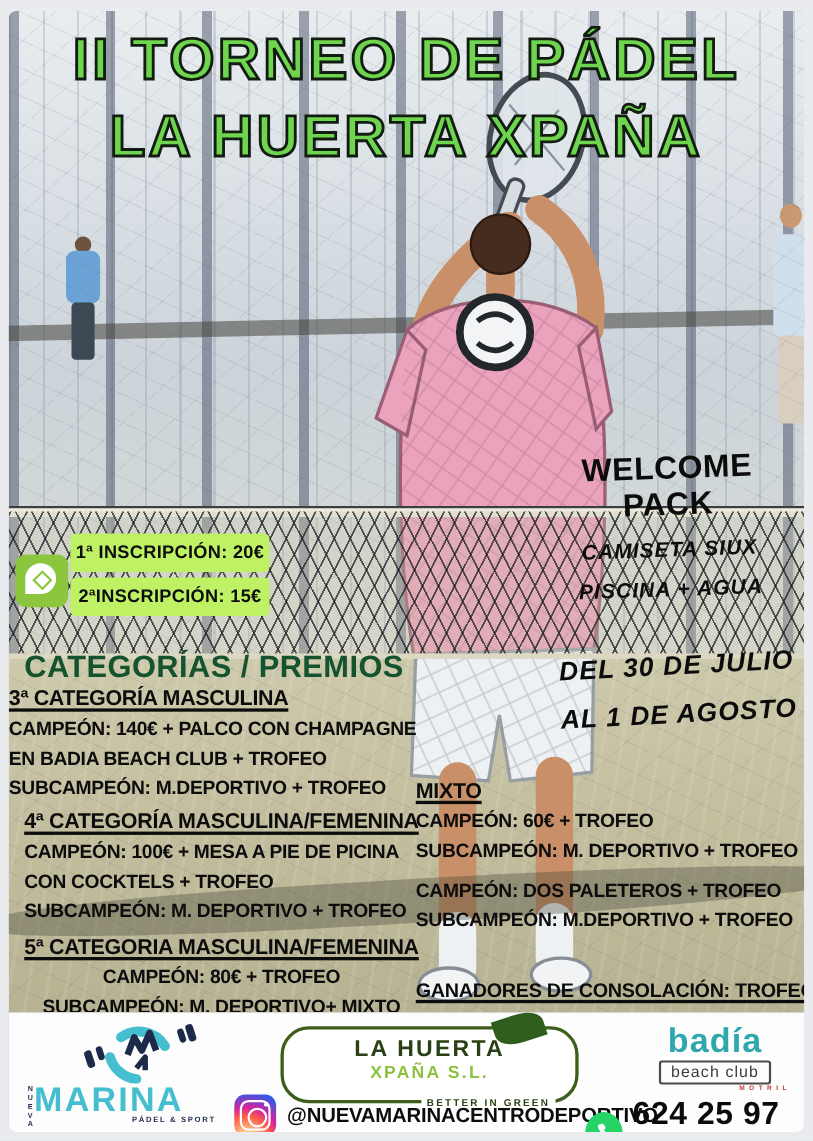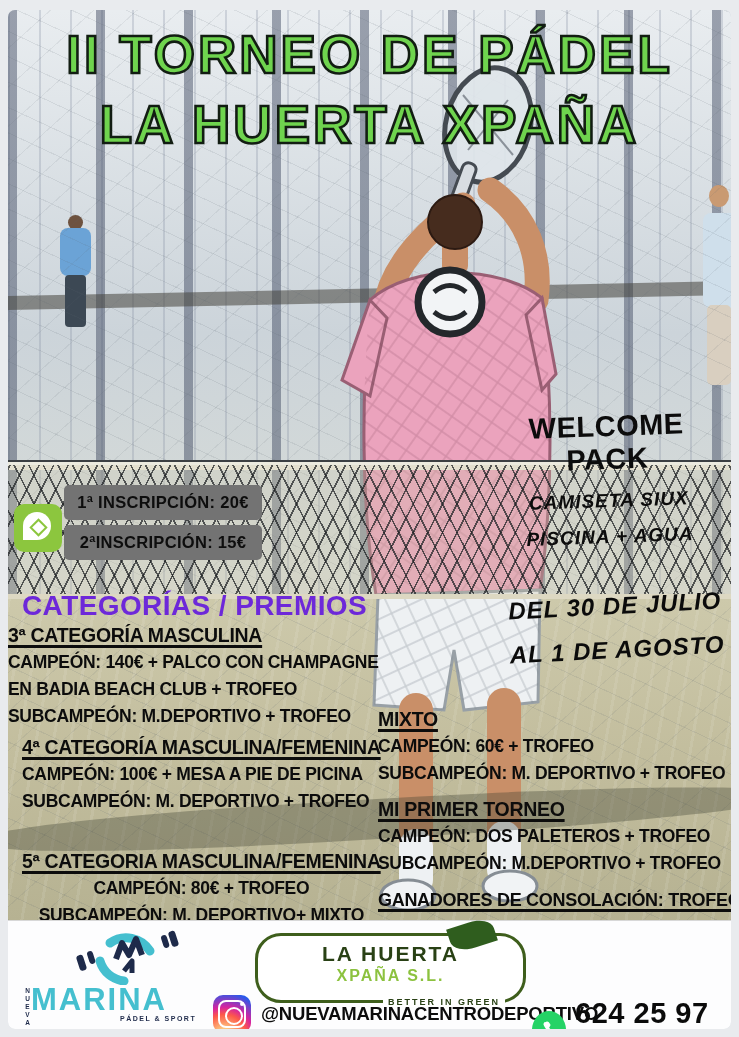--- a/index.html
+++ b/index.html
@@ -50,29 +50,29 @@
   .welcome{position:absolute;left:478px;top:400px;width:244px;z-index:3;text-align:center;
     transform:rotate(-2deg);color:#0c0c0c;}
   .welcome .wp-h{font-size:29px;font-weight:bold;letter-spacing:.5px;}
   .welcome .wp-i{font-size:19px;font-weight:bold;font-style:italic;margin-top:14px;letter-spacing:1px;}
   .insc-icon{position:absolute;left:6px;top:494px;width:48px;height:48px;border-radius:10px;
     background:#8cc63e;z-index:3;}
   .insc-bubble{position:absolute;left:9px;top:8px;width:28px;height:28px;background:#fff;
     border-radius:50% 50% 50% 0;}
   .insc-diamond{position:absolute;left:9px;top:9px;width:9px;height:9px;border:2.5px solid #8cc63e;
     transform:rotate(45deg);}
-  .insc-box{position:absolute;left:56px;width:198px;height:35px;background:#737373;border-radius:5px;
+  .insc-box{position:absolute;left:56px;width:181px;height:35px;background:#bef264;border-radius:5px;
     z-index:3;display:flex;align-items:center;justify-content:center;
     font-size:16.5px;font-weight:bold;color:#0d0d0d;letter-spacing:.3px;}
   .ib1{top:475px;} .ib2{top:515px;}
   .dates{position:absolute;left:486px;top:574px;width:244px;z-index:3;text-align:center;
     transform:rotate(-3deg);font-weight:bold;font-size:24px;line-height:44px;color:#0b0b0b;
     font-style:italic;letter-spacing:1px;}
   .cats-head{position:absolute;left:14px;top:580px;z-index:3;font-size:28px;font-weight:bold;
-    color:#6d28d9;letter-spacing:.4px;}
+    color:#14532d;letter-spacing:.4px;}
   .cat-block{position:absolute;z-index:3;color:#0c0c0c;line-height:27px;letter-spacing:-.3px;white-space:nowrap;}
   .cat-title{font-size:19.5px;font-weight:bold;text-decoration:underline;
     text-decoration-thickness:2.5px;text-underline-offset:3px;}
   .cat-line{font-size:17.5px;font-weight:bold;}
   .cb3{left:0;top:612px;} .cb4{left:14px;top:724px;} .cb5{left:14px;top:838px;text-align:center;}
   .cbm{left:370px;top:696px;} .cbp{left:370px;top:786px;}
   .consolation{position:absolute;left:370px;top:880px;z-index:3;font-size:18px;font-weight:bold;
     color:#0c0c0c;text-decoration:underline;text-decoration-thickness:2.5px;text-underline-offset:3px;
     white-space:nowrap;letter-spacing:-.3px;}
   
@@ -205,37 +205,37 @@
   <div class="cat-block cb3">
     <div class="cat-title">3ª CATEGORÍA MASCULINA</div>
     <div class="cat-line">CAMPEÓN: 140€ + PALCO CON CHAMPAGNE</div>
     <div class="cat-line">EN BADIA BEACH CLUB + TROFEO</div>
     <div class="cat-line">SUBCAMPEÓN: M.DEPORTIVO + TROFEO</div>
   </div>
 
   <div class="cat-block cb4">
     <div class="cat-title">4ª CATEGORÍA MASCULINA/FEMENINA</div>
     <div class="cat-line">CAMPEÓN: 100€ + MESA A PIE DE PICINA</div>
+    <div class="cat-line">CON COCKTELS + TROFEO</div>
     <div class="cat-line">SUBCAMPEÓN: M. DEPORTIVO + TROFEO</div>
   </div>
 
   <div class="cat-block cb5">
     <div class="cat-title">5ª CATEGORIA MASCULINA/FEMENINA</div>
     <div class="cat-line">CAMPEÓN: 80€ + TROFEO</div>
     <div class="cat-line">SUBCAMPEÓN: M. DEPORTIVO+ MIXTO</div>
   </div>
 
   <div class="cat-block cbm">
     <div class="cat-title">MIXTO</div>
     <div class="cat-line">CAMPEÓN: 60€ + TROFEO</div>
     <div class="cat-line">SUBCAMPEÓN: M. DEPORTIVO + TROFEO</div>
   </div>
 
   <div class="cat-block cbp">
-    <div class="cat-title">MI PRIMER TORNEO</div>
     <div class="cat-line">CAMPEÓN: DOS PALETEROS + TROFEO</div>
     <div class="cat-line">SUBCAMPEÓN: M.DEPORTIVO + TROFEO</div>
   </div>
 
   <div class="consolation">GANADORES DE CONSOLACIÓN: TROFEO</div>
 
   <div class="footer">
 
     <div class="marina">
       <svg class="marina-emblem" width="120" height="58" viewBox="0 0 120 58">
@@ -264,20 +264,25 @@
 
     <div class="insta-row">
       <div class="insta-icon">
         <div class="insta-frame"></div>
         <div class="insta-lens"></div>
         <div class="insta-dot"></div>
       </div>
       <div class="insta-handle">@NUEVAMARINACENTRODEPORTIVO</div>
     </div>
 
+    <div class="badia">
+      <div class="badia-name">badía</div>
+      <div class="badia-box">beach club</div>
+      <div class="badia-city">MOTRIL</div>
+    </div>
 
     <div class="wa-row">
       <div class="wa-icon">
         <svg class="wa-phone" viewBox="0 0 24 24">
           <path d="M6.6 3.2c.8-.8 2.1-.7 2.8.2l1.6 2.1c.6.8.5 1.9-.2 2.6l-.8.8c.5 1.5 2.1 3.1 3.6 3.6l.8-.8c.7-.7 1.8-.8 2.6-.2l2.1 1.6c.9.7 1 2 .2 2.8l-1.1 1.1c-.8.8-2 1.1-3.1.7-2.4-1-4.7-2.6-6.6-4.5-1.9-1.9-3.5-4.2-4.5-6.6-.4-1.1-.1-2.3.7-3.1z"></path>
         </svg>
       </div>
       <div class="wa-number">624 25 97 11</div>
     </div>
 

